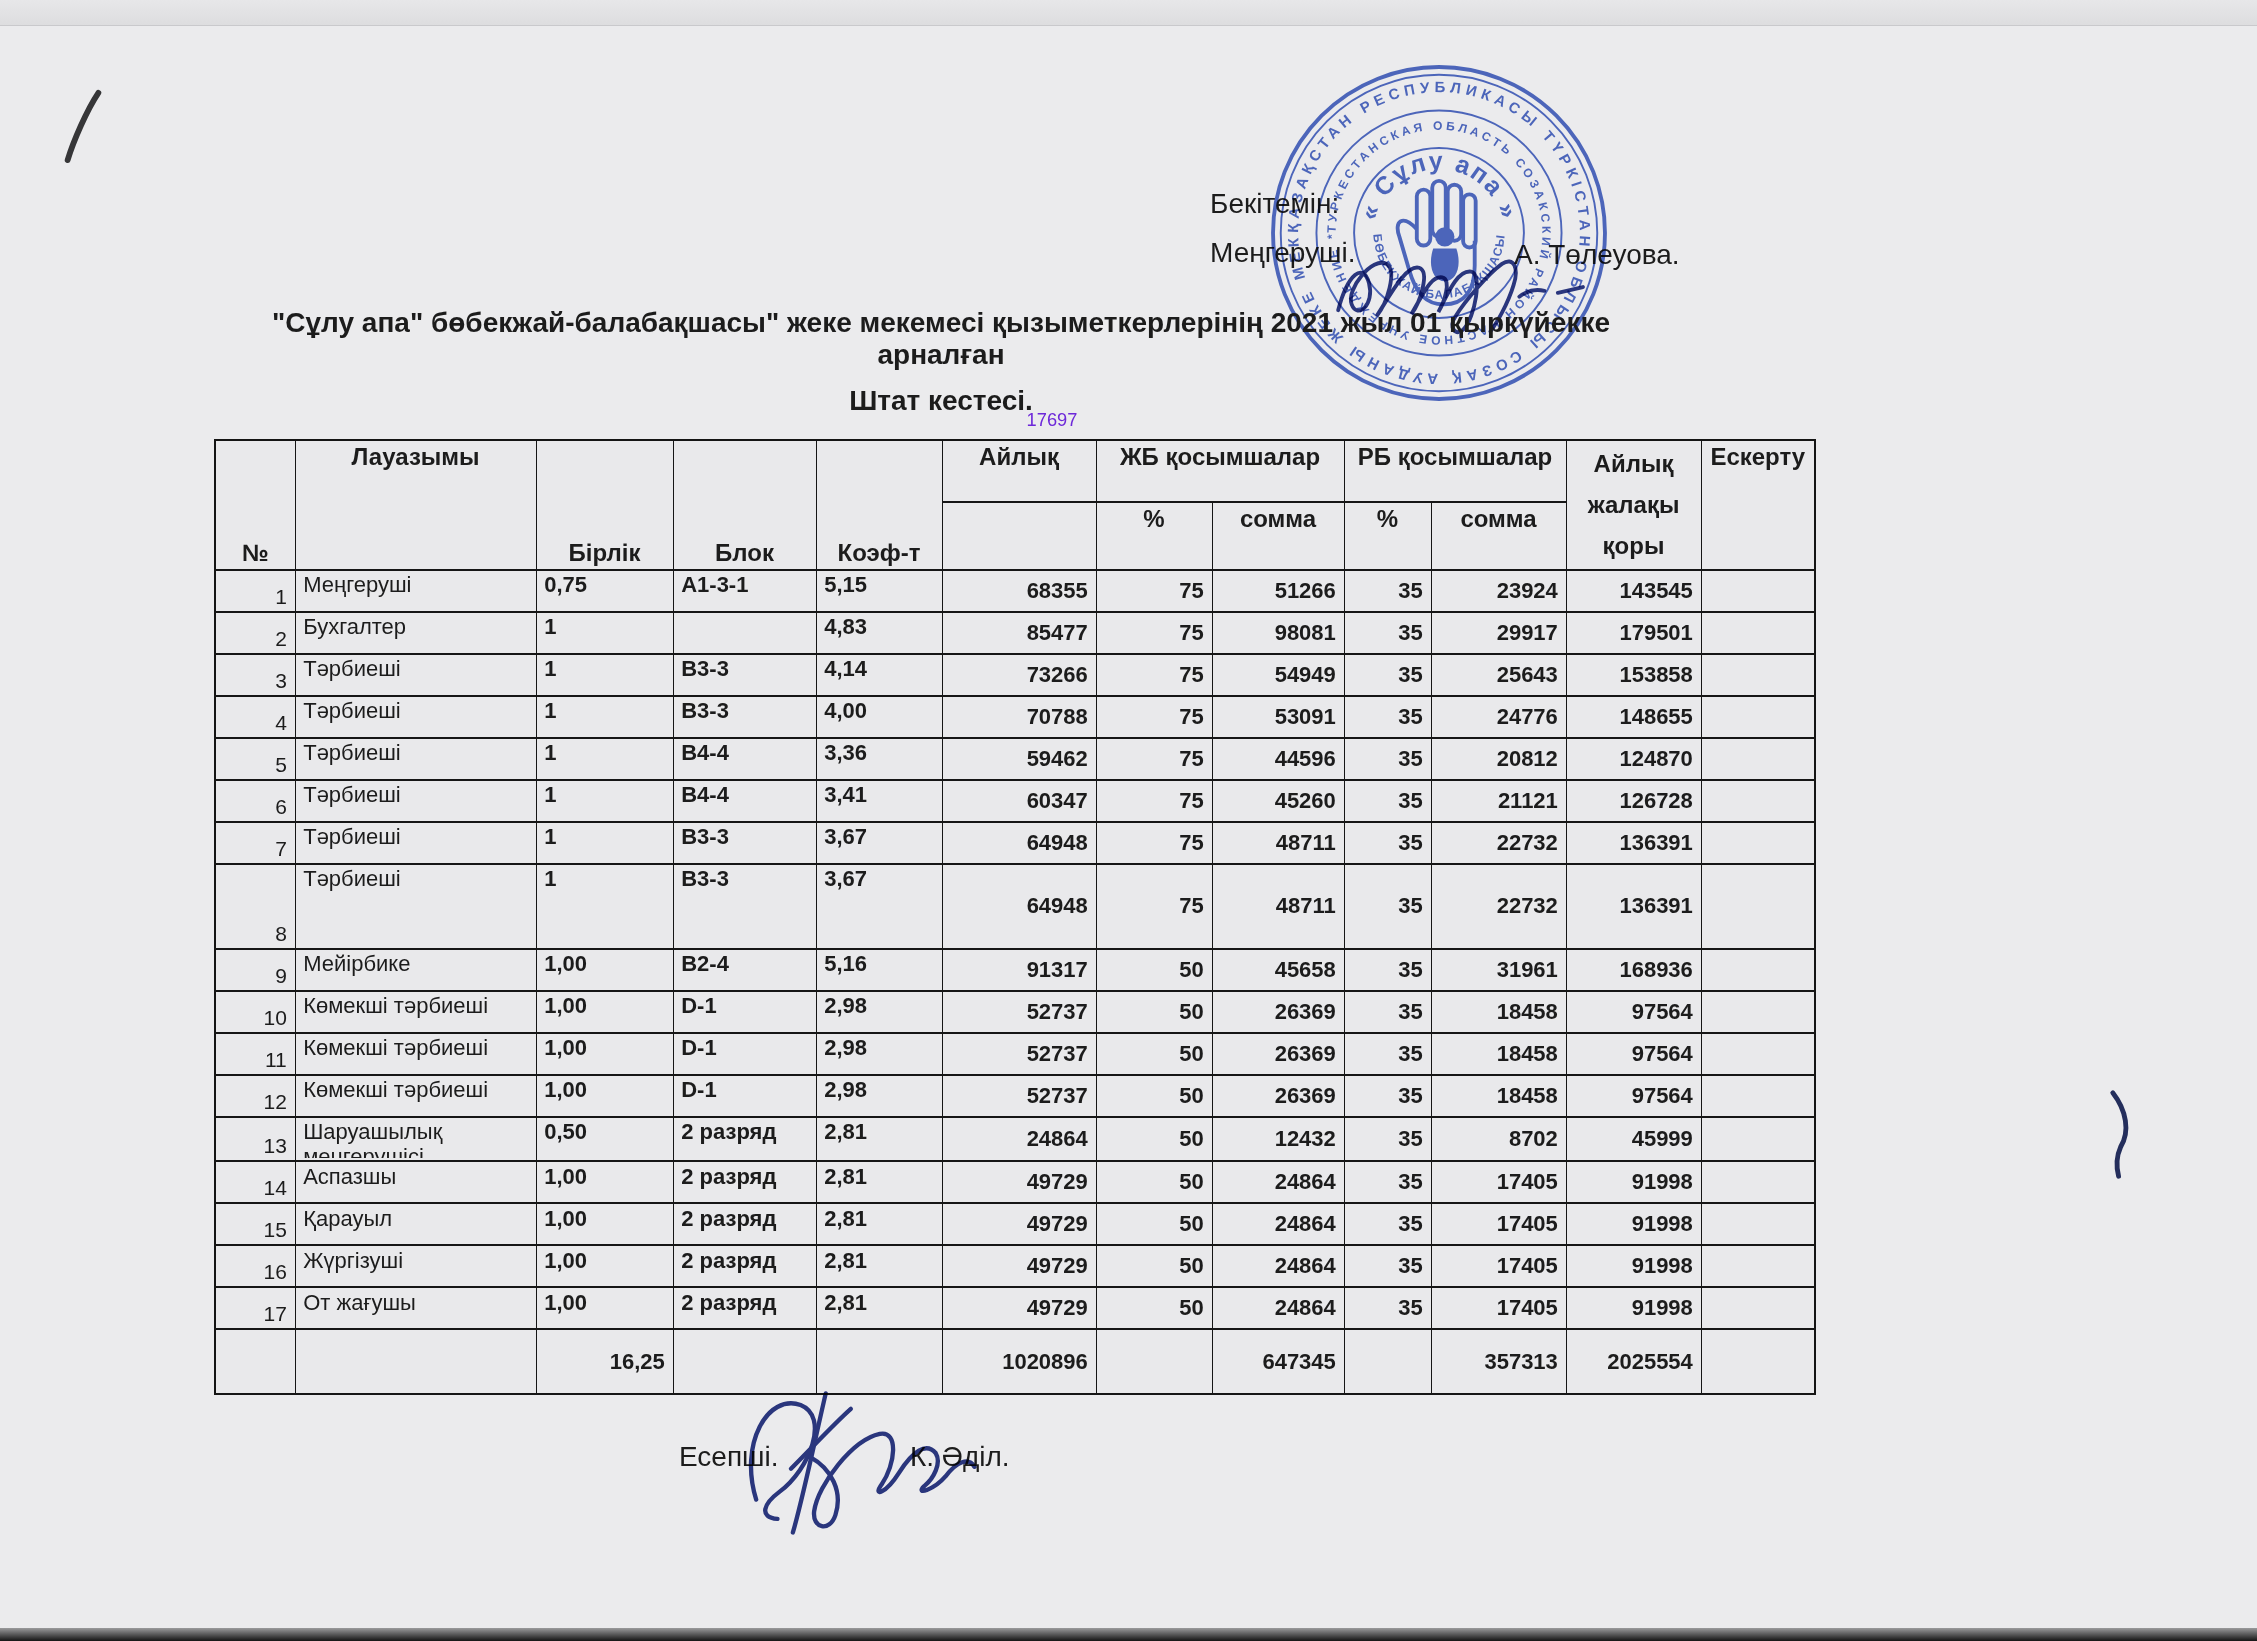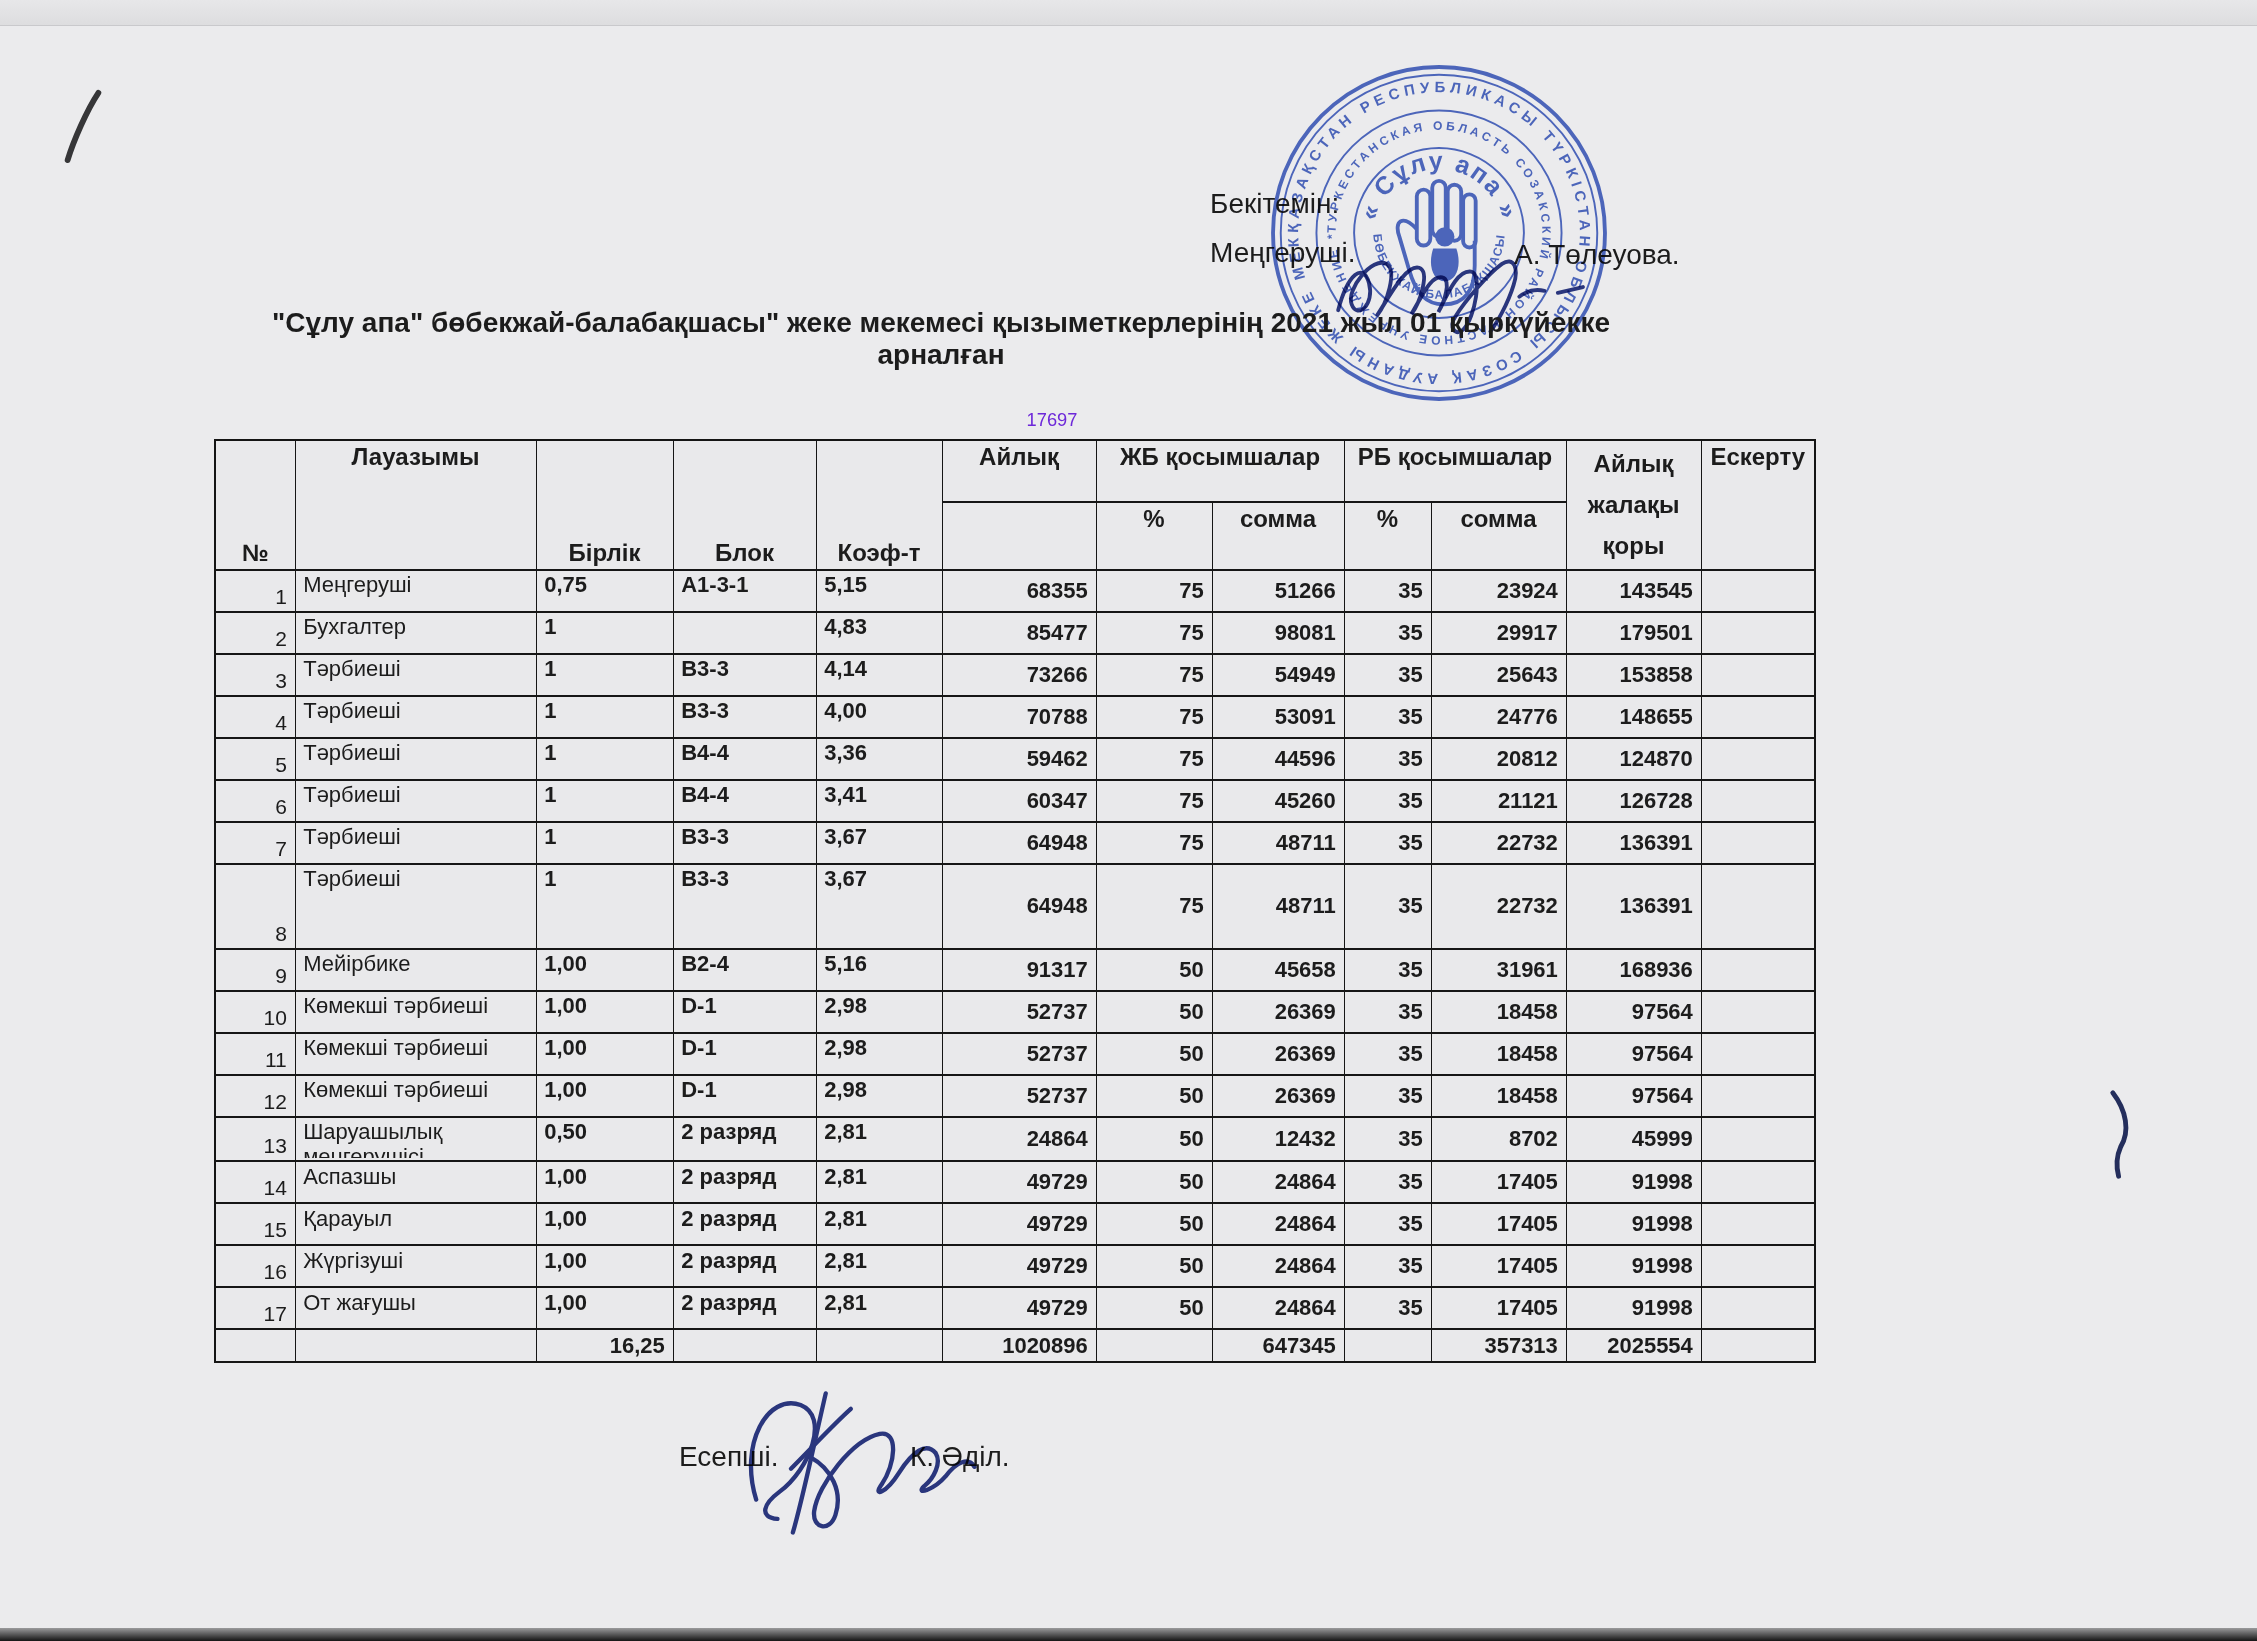--- a/index.html
+++ b/index.html
@@ -28,21 +28,21 @@
   table.staff th{font-size:24px;font-weight:700;text-align:center;}
   tr.hdr-a{height:60px;} tr.hdr-b{height:66px;}
   .h-no{vertical-align:bottom;text-align:left;padding-left:11.6px;}
   .h-pos{vertical-align:top;margin-top:27px;}
   .h-bottom{vertical-align:bottom;}
   .h-top{vertical-align:top;}
   .h-left{text-align:left;padding-left:5.8px;}
   .h-fund{vertical-align:top;text-align:left;line-height:1.72;padding-left:5.8px;margin-left:20px;}
   tbody tr{height:42px;}
   tbody tr.tall{height:85px;}
-  tr.total-row{height:33px;}
+  tr.total-row{height:65px;}
   td{font-size:22px;}
   .c-no{vertical-align:bottom;text-align:right;padding-right:5.8px;font-size:21px;}
   .c-pos{vertical-align:top;text-align:left;font-weight:400;line-height:25px;}
   .c-pos .cellwrap{max-height:39px;overflow:hidden;}
   .c-unit,.c-block,.c-coef{vertical-align:top;text-align:left;font-weight:600;}
   .c-num{vertical-align:middle;text-align:right;font-weight:600;}
   tbody tr:nth-child(1) .c-block, tbody tr:nth-child(3) .c-block{text-align:left;}
   .total-row td{font-weight:600;vertical-align:middle;}
   
   .stamp{position:absolute;left:1246px;top:40px;width:386px;height:386px;
@@ -103,20 +103,21 @@
 
   <svg class="ink" style="left:1330px;top:235px" width="290" height="106" viewBox="0 0 300 110">
     <g fill="none" stroke="#2d3a86" stroke-width="4" stroke-linecap="round">
       <path d="M8,78 C18,40 34,28 40,50 C46,72 28,88 22,72 C16,56 44,22 58,30 C70,37 58,72 48,84 C60,66 78,30 92,34 C104,38 92,72 84,82 C96,62 104,42 116,44 C126,46 118,70 112,80 C122,60 132,36 146,38 C158,40 150,86 138,98 C130,106 122,96 130,84 C140,68 164,40 178,30 C190,22 196,34 190,52 C184,72 172,92 166,100"></path>
       <path d="M196,64 C204,58 214,56 222,58 M236,60 L262,54"></path>
     </g>
   </svg>
 
   <div class="title-block">
     <div>"Сұлу апа" бөбекжай-балабақшасы" жеке мекемесі қызыметкерлерінің 2021 жыл 01 қыркүйекке арналған</div>
+    <div class="title-line2">Штат кестесі.</div>
   </div>
 
   <div class="doc-num">17697</div>
 
   <table class="staff">
     <colgroup>
       <col style="width:80px">
         <col style="width:241px">
         <col style="width:137px">
         <col style="width:143px">

